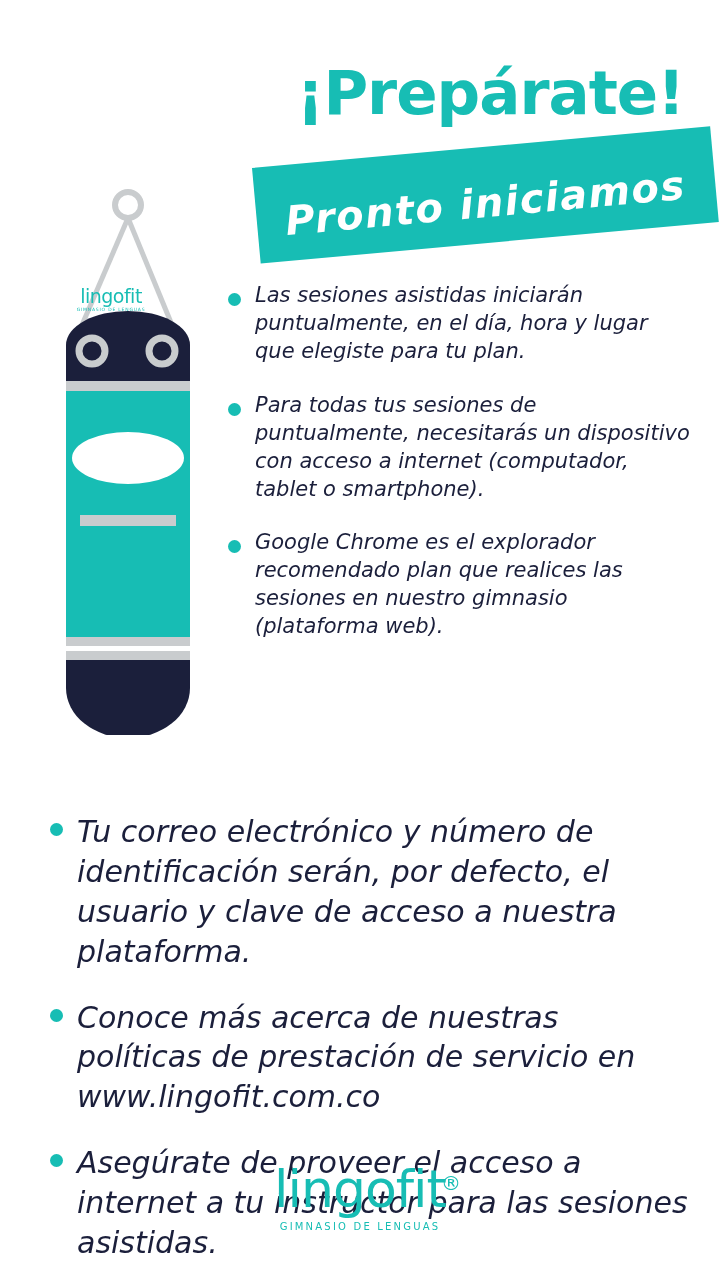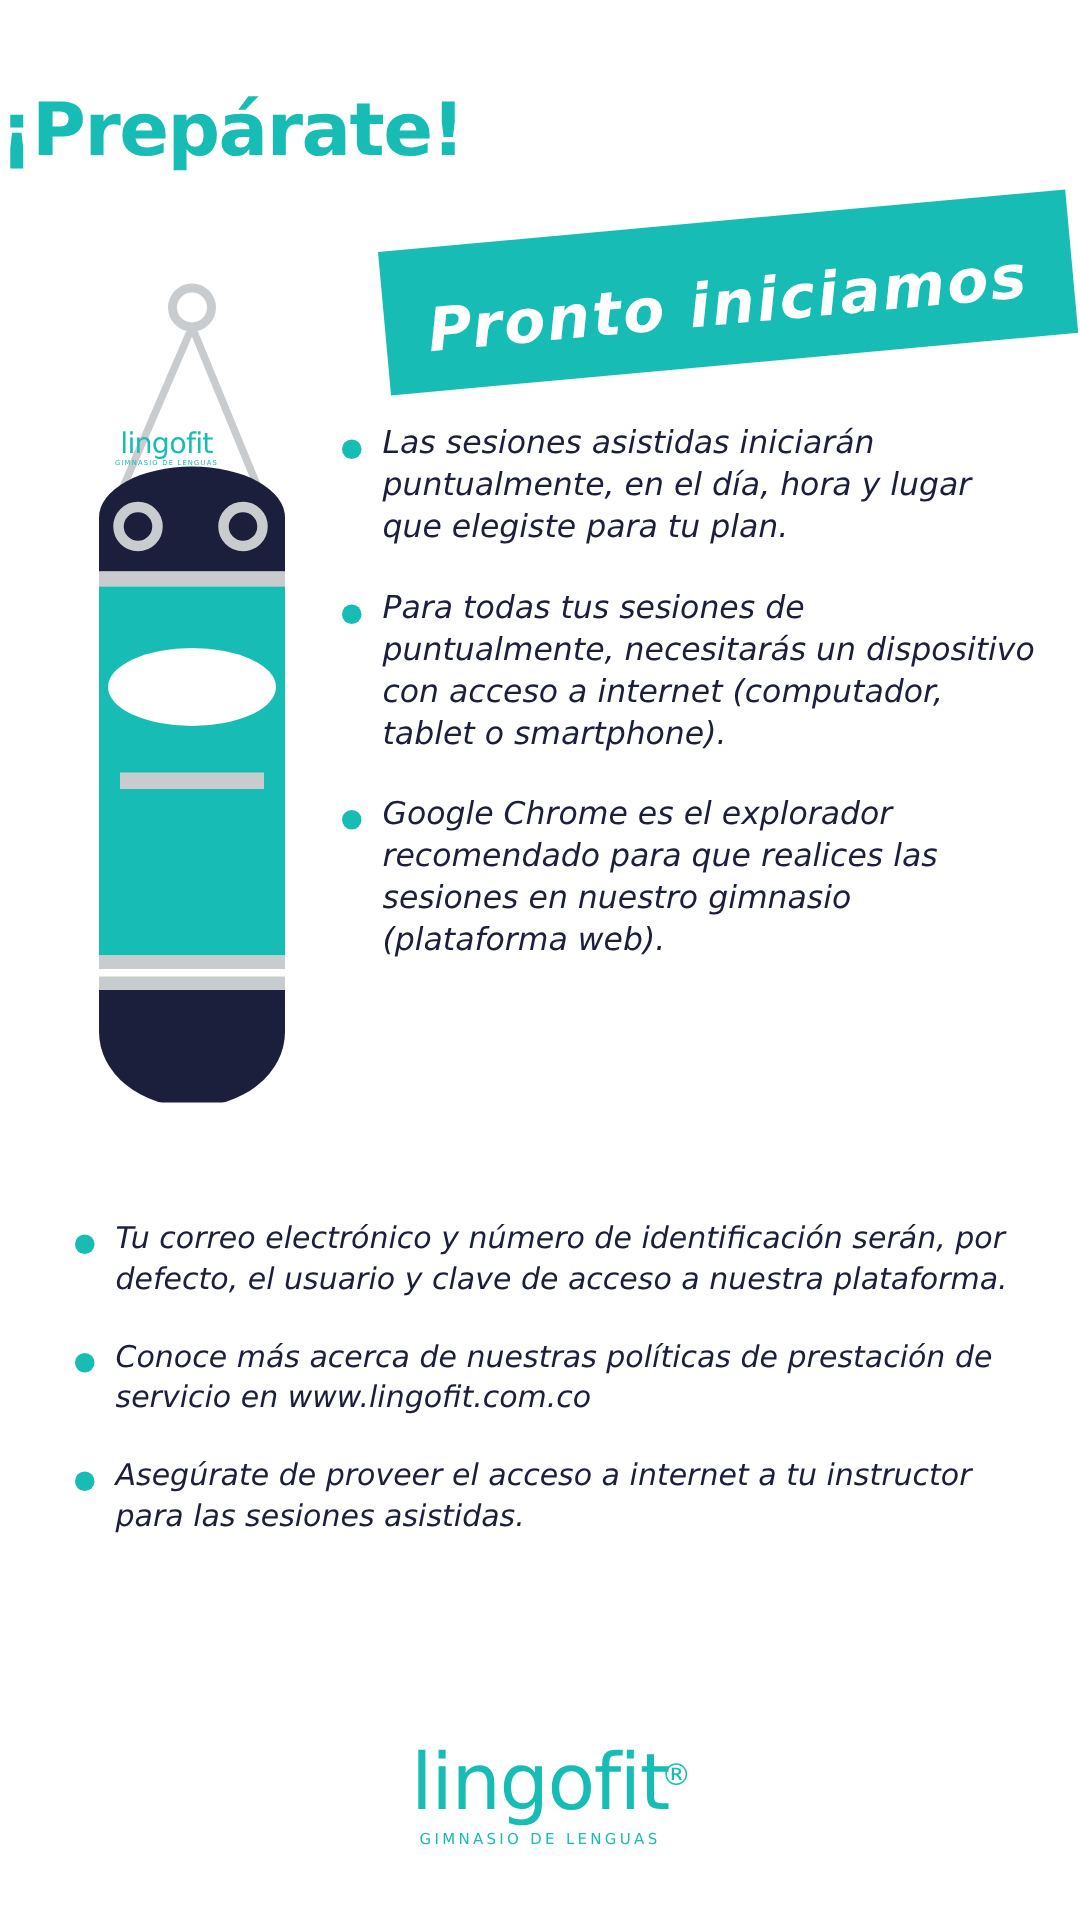--- a/index.html
+++ b/index.html
@@ -21,24 +21,24 @@
     height: 1280px;
     background: #ffffff;
   }
 
   
   .title {
     position: absolute;
     top: 62px;
     left: 0;
     width: 684px;
-    text-align: left;
+    text-align: right;
     font-family: "DejaVu Sans", sans-serif;
     font-weight: bold;
-    font-size: 49px;
+    font-size: 61px;
     letter-spacing: -1px;
     color: #17bdb4;
     line-height: 1;
   }
 
   
   .ribbon {
     position: absolute;
     top: 168px;
     left: 252px;
@@ -106,21 +106,21 @@
     margin-right: 14px;
   }
   .item-text {
     font-family: "DejaVu Sans", sans-serif;
     font-style: italic;
     font-size: 21px;
     line-height: 1.33;
     color: #1b1f3b;
   }
   .list-full .item-text {
-    font-size: 20px;
+    font-size: 30px;
   }
 
   
   .footer-logo {
     position: absolute;
     left: 0;
     bottom: 48px;
     width: 720px;
     text-align: center;
   }
@@ -210,21 +210,21 @@
     <div class="item">
       <span class="bullet"></span>
       <span class="item-text">Las sesiones asistidas iniciarán puntualmente, en el día, hora y lugar que elegiste para tu plan.</span>
     </div>
     <div class="item">
       <span class="bullet"></span>
       <span class="item-text">Para todas tus sesiones de puntualmente, necesitarás un dispositivo con acceso a internet (computador, tablet o smartphone).</span>
     </div>
     <div class="item">
       <span class="bullet"></span>
-      <span class="item-text">Google Chrome es el explorador recomendado para que realices las sesiones en nuestro gimnasio (plataforma web).</span>
+      <span class="item-text">Google Chrome es el explorador recomendado plan que realices las sesiones en nuestro gimnasio (plataforma web).</span>
     </div>
   </div>
 
   <div class="list-full">
     <div class="item">
       <span class="bullet"></span>
       <span class="item-text">Tu correo electrónico y número de identificación serán, por defecto, el usuario y clave de acceso a nuestra plataforma.</span>
     </div>
     <div class="item">
       <span class="bullet"></span>

